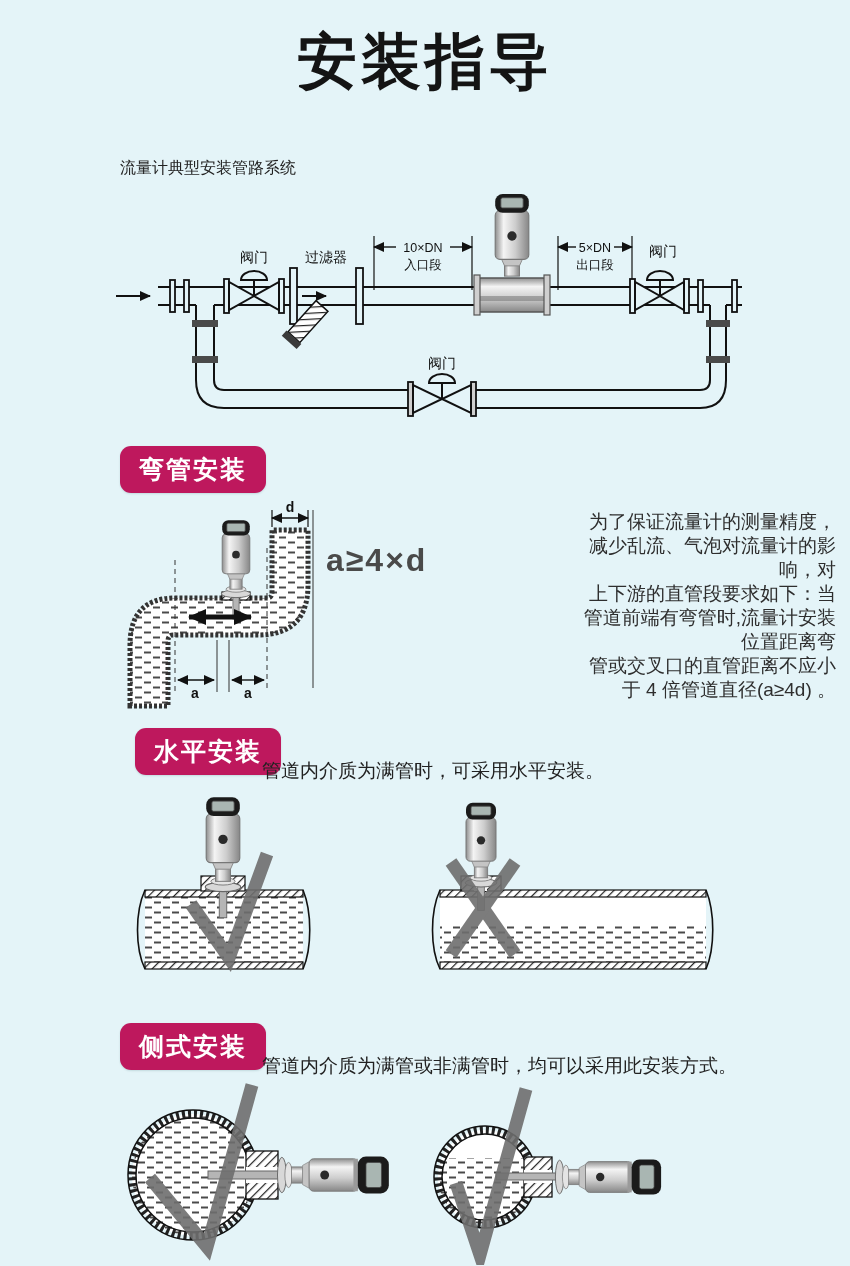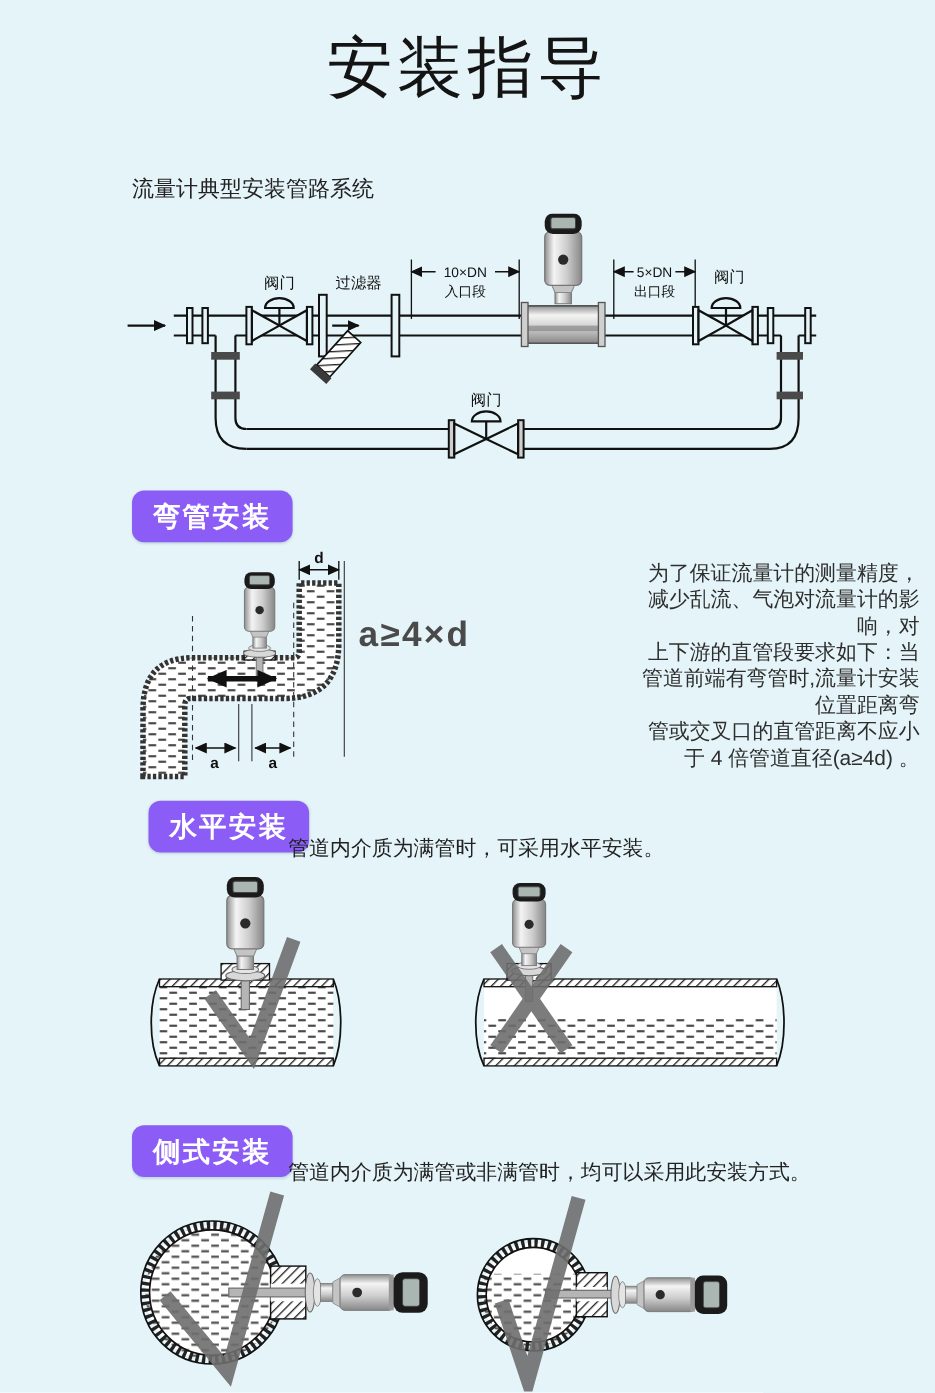--- a/index.html
+++ b/index.html
@@ -1,24 +1,24 @@
 <!DOCTYPE html>
 <html><head>
 <meta charset="utf-8">
 <style>
   html,body{margin:0;padding:0;}
   body{font-family:"Liberation Sans","DejaVu Sans",sans-serif;}
   .page{position:relative;width:850px;height:1266px;background:#e4f4f8;overflow:hidden;}
   .abs{position:absolute;}
-  .page-title{left:0;top:22px;width:850px;text-align:center;font-size:60px;font-weight:400;color:#141414;letter-spacing:4px;}
-  .subtitle{left:120px;top:158px;font-size:20px;color:#222;}
-  .section-pill{left:120px;background:#8b5cf6;color:#fff;font-size:25px;font-weight:700;padding:7px 19px;border-radius:11px;letter-spacing:2px;box-shadow:0 1px 2px rgba(0,80,90,.15);}
+  .page-title{left:0;top:22px;width:850px;text-align:center;font-size:60px;font-weight:700;color:#141414;letter-spacing:4px;}
+  .subtitle{left:120px;top:158px;font-size:16px;color:#222;}
+  .section-pill{left:120px;background:#be185d;color:#fff;font-size:25px;font-weight:700;padding:7px 19px;border-radius:11px;letter-spacing:2px;box-shadow:0 1px 2px rgba(0,80,90,.15);}
   .inline-note{font-size:19px;color:#222;margin-top:18px;}
   .para{left:484px;top:510px;width:352px;font-size:19px;line-height:24px;color:#2e2e2e;white-space:pre-line;text-align:right;}
-  .formula{left:326px;top:558px;font-size:32px;font-weight:700;color:#4a4a4a;letter-spacing:2px;}
+  .formula{left:326px;top:542px;font-size:32px;font-weight:700;color:#4a4a4a;letter-spacing:2px;}
   svg text{font-family:"Liberation Sans","DejaVu Sans",sans-serif;fill:#111;}
   .lbl{font-size:14px;}
   .dim{font-size:12.5px;}
   .dimb{font-size:14px;font-weight:700;}
 </style>
 </head>
 <body>
 
 <div class="page">
 

